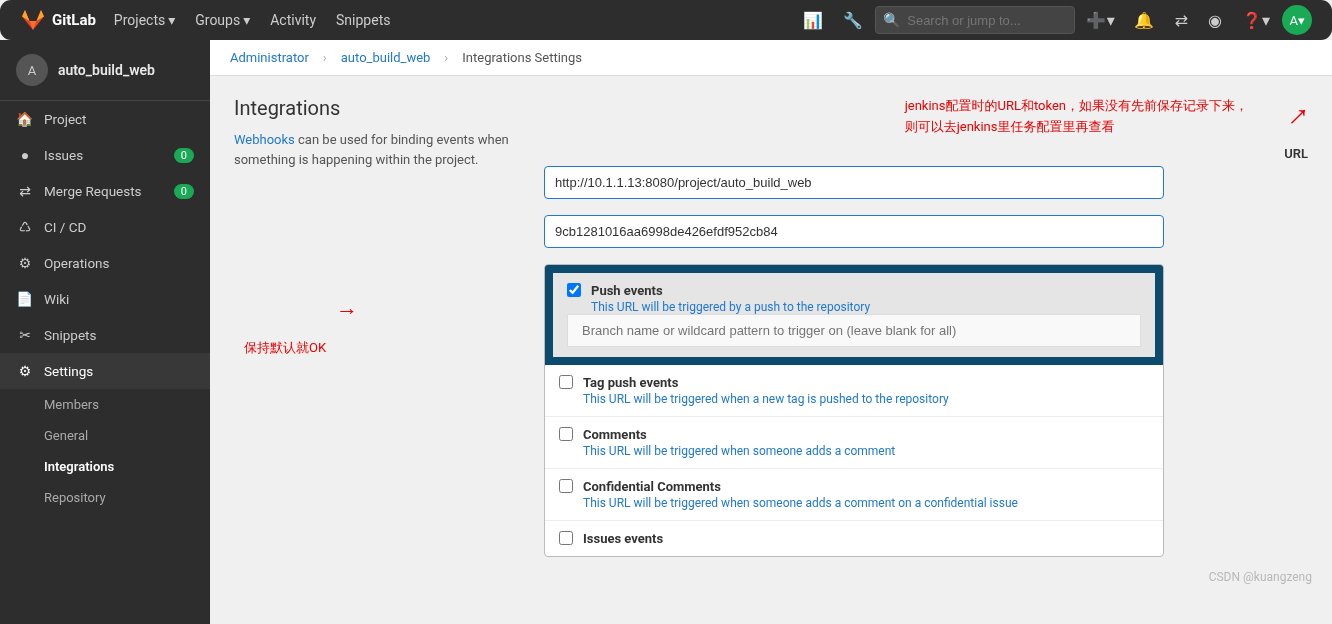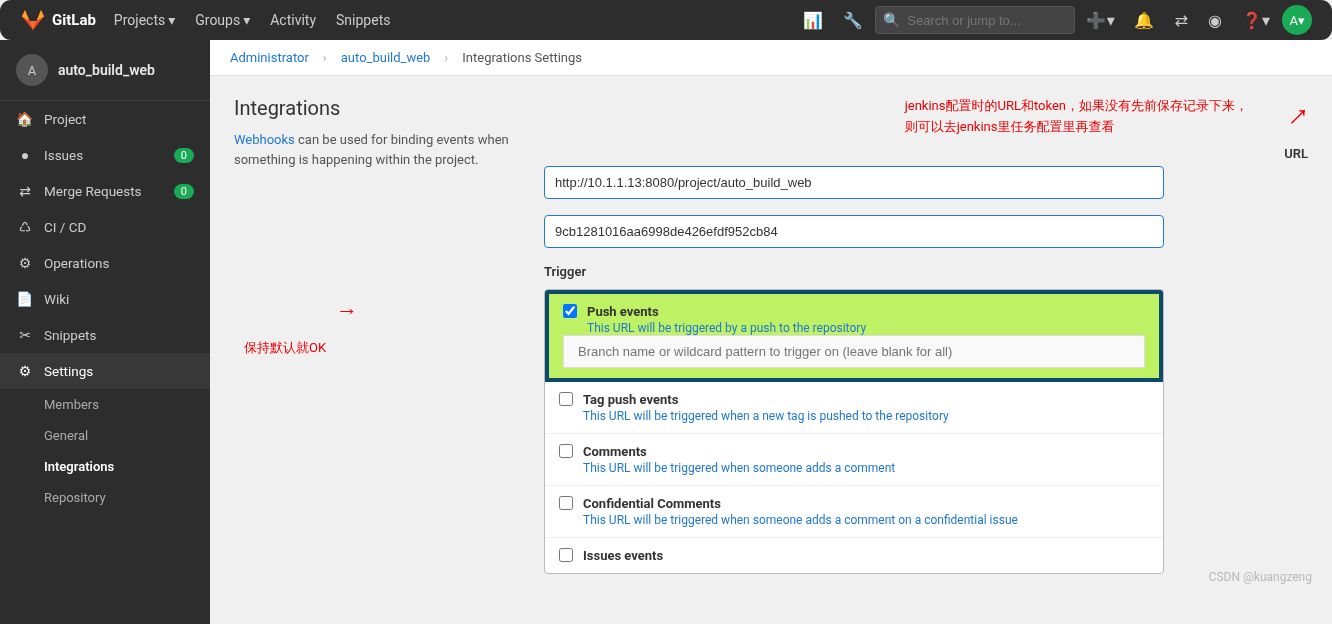--- a/index.html
+++ b/index.html
@@ -269,22 +269,22 @@
       font-size: 13px;
       font-weight: 700;
       color: #333;
     }
     .trigger-item-desc {
       font-size: 12px;
       color: #1f78d1;
       margin-top: 2px;
     }
     .trigger-highlight {
-      background: #bef264;
-      border: 4px solid #0c4a6e;
+      background: #e5e5e5;
+      border: 8px solid #0c4a6e;
     }
     .branch-input {
       width: 100%;
       border: 1px solid #ddd;
       border-top: 1px solid #ddd;
       padding: 8px 14px;
       font-size: 13px;
       color: #aaa;
       background: #f9f9f9;
       outline: none;
@@ -433,21 +433,20 @@
         <div class="form-group">
           <label class="form-label">URL</label>
           <input type="text" class="form-input highlighted" value="http://10.1.1.13:8080/project/auto_build_web" style="">
         </div>
 
         <div class="form-group">
           <input type="text" class="form-input highlighted" value="9cb1281016aa6998de426efdf952cb84" style="">
         </div>
 
         <div class="form-group">
-          <label class="trigger-label">Trigger</label>
           <div class="trigger-box">
 
             <div class="trigger-item trigger-highlight">
               <div class="trigger-item-row">
                 <input type="checkbox" checked="" style="">
                 <div class="trigger-item-text">
                   <div class="trigger-item-name">Push events</div>
                   <div class="trigger-item-desc">This URL will be triggered by a push to the repository</div>
                 </div>
               </div>

